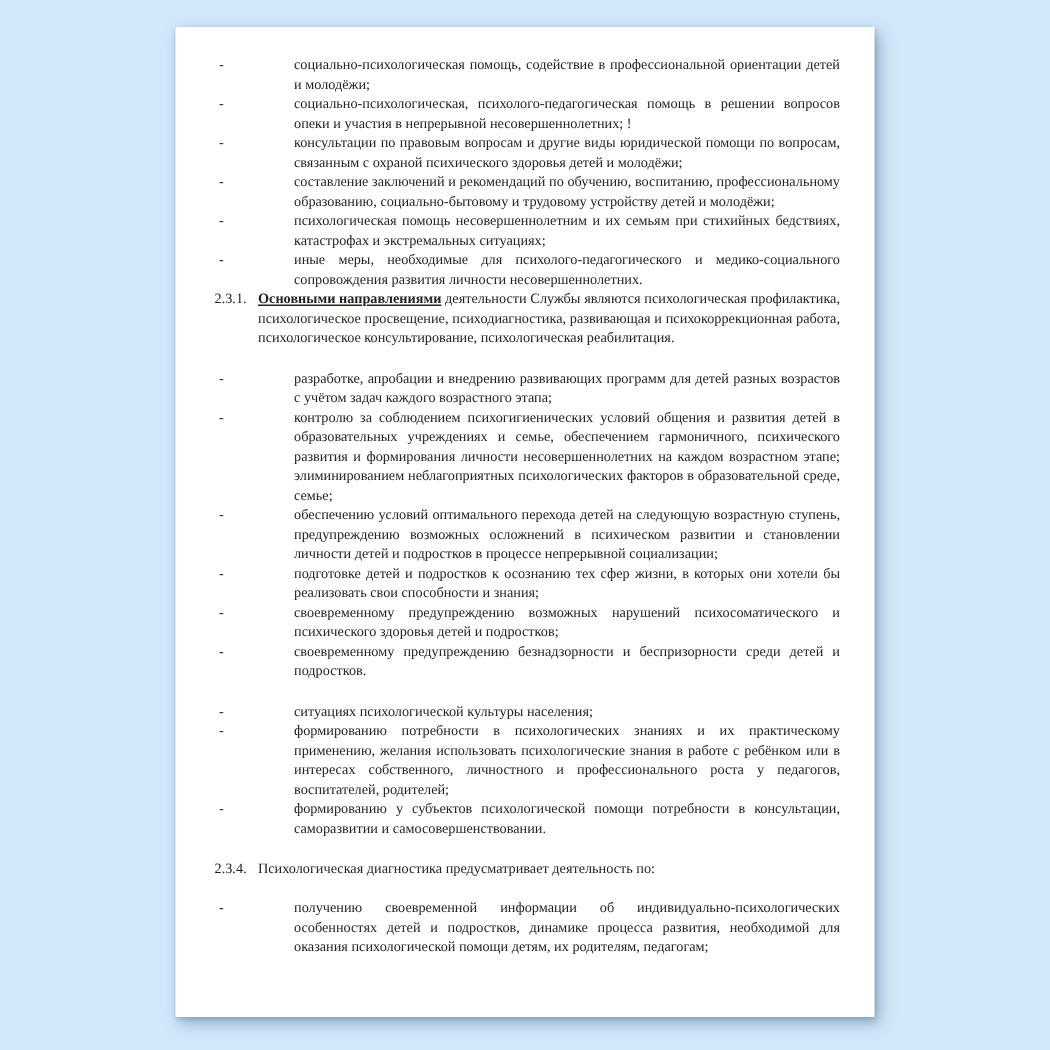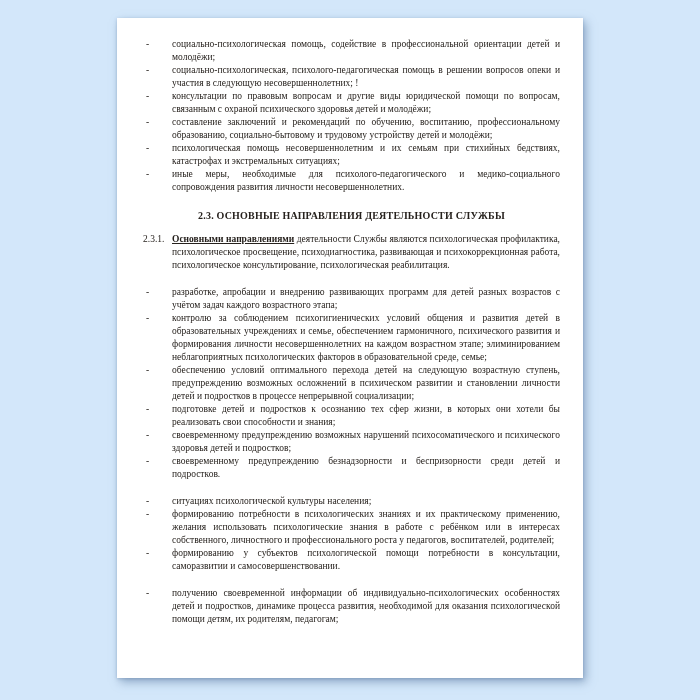--- a/index.html
+++ b/index.html
@@ -22,21 +22,21 @@
     box-shadow:3px 4px 9px rgba(88,118,158,.55), 0 1px 3px rgba(88,118,158,.35);
   }
   .content{
     padding:20px 23px 0 26px;
     font-size:9.5px;line-height:13px;
     color:var(--text);
     text-align:justify;
   }
   .bullet-row{display:flex;}
   .bullet-marker{flex:0 0 29px;padding-left:3px;}
-  .bullet-text{flex:1;}
+  .bullet-text{flex:1;margin-left:24px;}
   .doc-heading{
     text-align:center;font-weight:bold;
     font-size:10px;letter-spacing:.2px;
     margin:15px 0 11px 0;
   }
   .section{margin-top:14px;}
   .sections .section:first-child{margin-top:0;}
   .section-head{display:flex;justify-content:center;}
   .sec-num{flex:0 0 29px;}
   .sec-body{flex:1;}
@@ -49,40 +49,39 @@
 <div class="backdrop">
   <div class="page">
     <div class="content">
       <div class="intro">
           <div class="bullet-row">
             <span class="bullet-marker">-</span>
             <span class="bullet-text">социально-психологическая помощь, содействие в профессиональной ориентации детей и молодёжи;</span>
           </div>
           <div class="bullet-row">
             <span class="bullet-marker">-</span>
-            <span class="bullet-text">социально-психологическая, психолого-педагогическая помощь в решении вопросов опеки и участия в следующую несовершеннолетних; !</span>
+            <span class="bullet-text">социально-психологическая, психолого-педагогическая помощь в решении вопросов опеки и участия в непрерывной несовершеннолетних; !</span>
           </div>
           <div class="bullet-row">
             <span class="bullet-marker">-</span>
             <span class="bullet-text">консультации по правовым вопросам и другие виды юридической помощи по вопросам, связанным с охраной психического здоровья детей и молодёжи;</span>
           </div>
           <div class="bullet-row">
             <span class="bullet-marker">-</span>
             <span class="bullet-text">составление заключений и рекомендаций по обучению, воспитанию, профессиональному образованию, социально-бытовому и трудовому устройству детей и молодёжи;</span>
           </div>
           <div class="bullet-row">
             <span class="bullet-marker">-</span>
             <span class="bullet-text">психологическая помощь несовершеннолетним и их семьям при стихийных бедствиях, катастрофах и экстремальных ситуациях;</span>
           </div>
           <div class="bullet-row">
             <span class="bullet-marker">-</span>
             <span class="bullet-text">иные меры, необходимые для психолого-педагогического и медико-социального сопровождения развития личности несовершеннолетних.</span>
           </div>
         </div>
-      <div class="doc-heading">2.3. ОСНОВНЫЕ НАПРАВЛЕНИЯ ДЕЯТЕЛЬНОСТИ СЛУЖБЫ</div>
       <div class="sections">
           <div class="section">
             <div class="section-head">
               <span class="sec-num">2.3.1.</span>
               <span class="sec-body"><strong>Основными направлениями</strong><span> деятельности Службы являются психологическая профилактика, психологическое просвещение, психодиагностика, развивающая и психокоррекционная работа, психологическое консультирование, психологическая реабилитация.</span></span>
             </div>
           </div>
           <div class="section">
             <div class="bullet-group">
               <div class="bullet-row">
@@ -121,20 +120,24 @@
                 <span class="bullet-marker">-</span>
                 <span class="bullet-text">формированию потребности в психологических знаниях и их практическому применению, желания использовать психологические знания в работе с ребёнком или в интересах собственного, личностного и профессионального роста у педагогов, воспитателей, родителей;</span>
               </div>
               <div class="bullet-row">
                 <span class="bullet-marker">-</span>
                 <span class="bullet-text">формированию у субъектов психологической помощи потребности в консультации, саморазвитии и самосовершенствовании.</span>
               </div>
             </div>
           </div>
           <div class="section">
+            <div class="section-head">
+              <span class="sec-num">2.3.4.</span>
+              <span class="sec-body"><span>Психологическая диагностика предусматривает деятельность по:</span></span>
+            </div>
             <div class="bullet-group gapped">
               <div class="bullet-row">
                 <span class="bullet-marker">-</span>
                 <span class="bullet-text">получению своевременной информации об индивидуально-психологических особенностях детей и подростков, динамике процесса развития, необходимой для оказания психологической помощи детям, их родителям, педагогам;</span>
               </div>
             </div>
           </div>
         </div>
     </div>
   </div>

